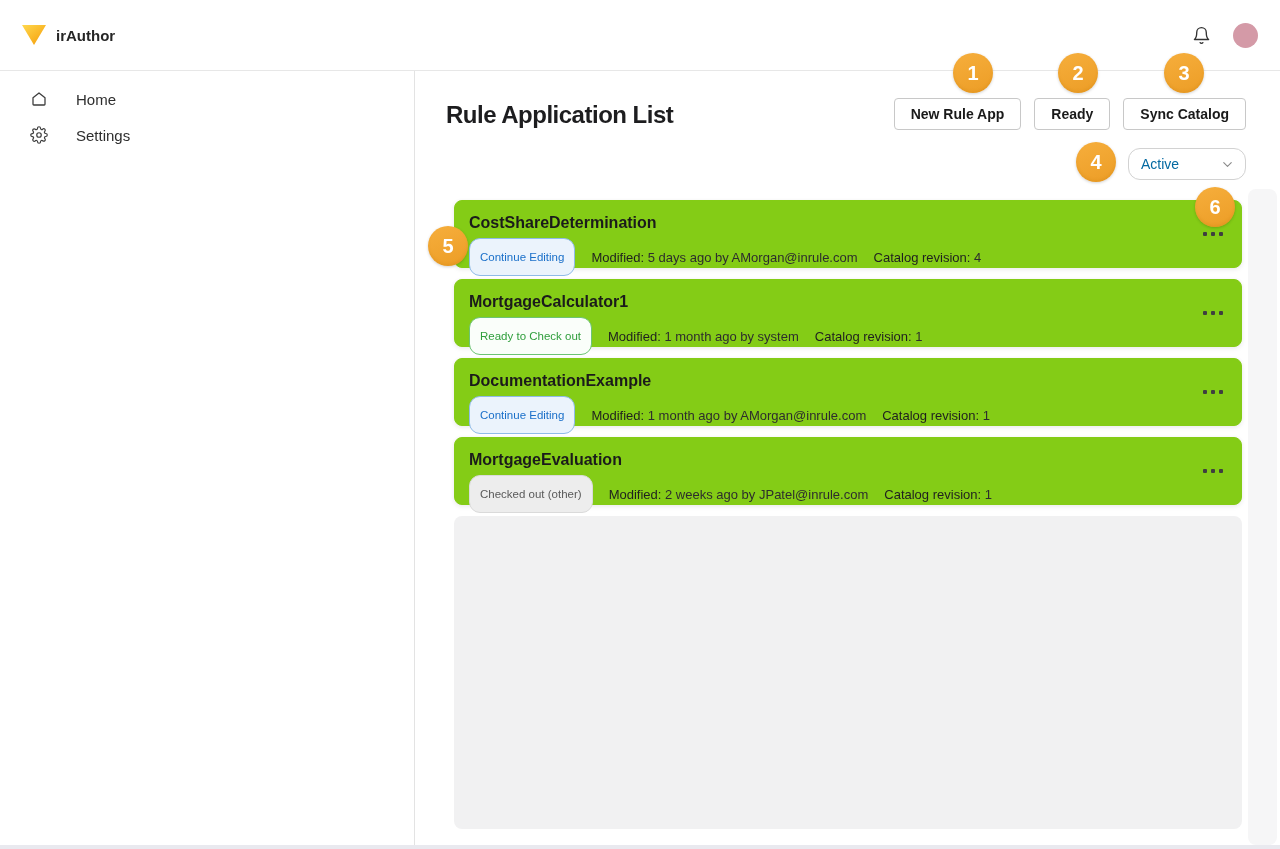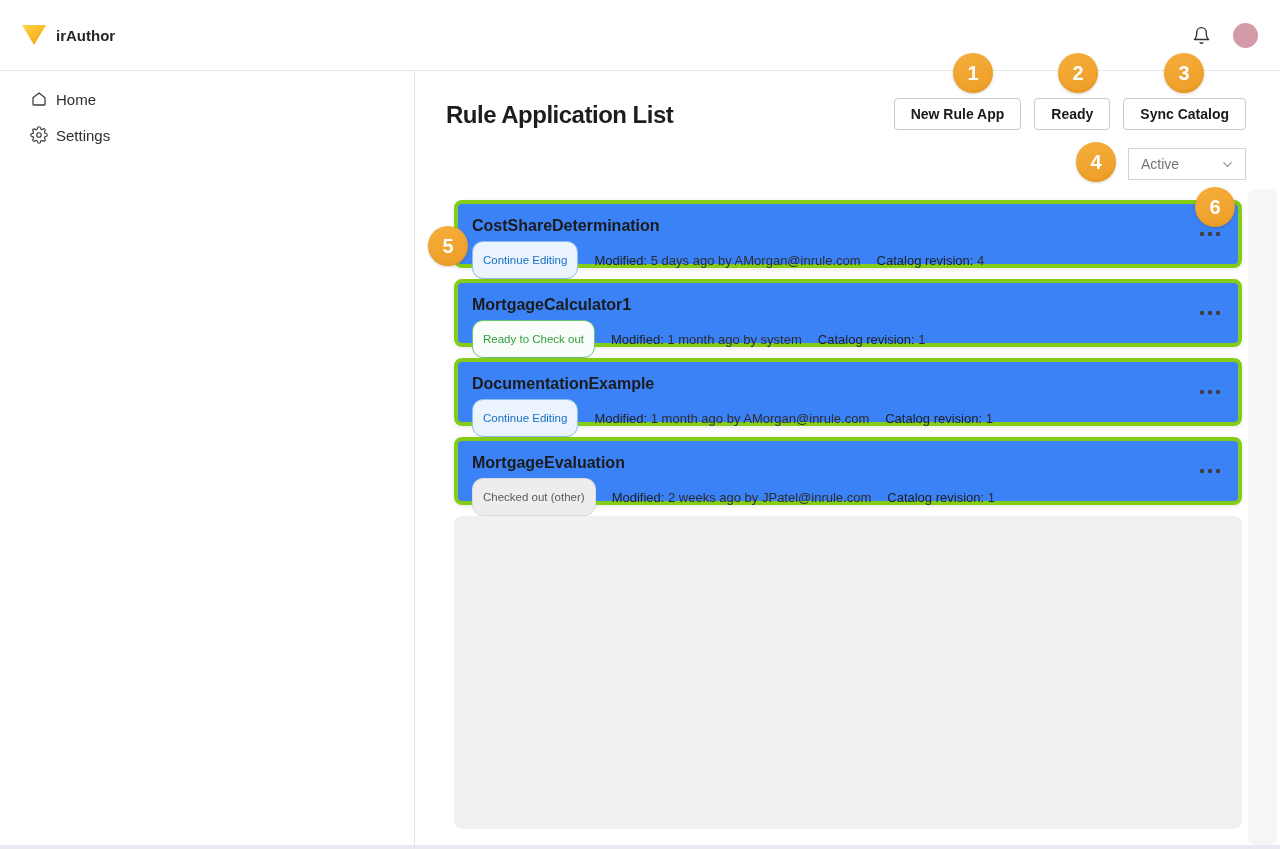--- a/index.html
+++ b/index.html
@@ -11,39 +11,39 @@
   .topbar { position:relative; height:71px; display:flex; align-items:center; justify-content:space-between; padding:0 22px 0 22px; background:#fff; border-bottom:1px solid #e7e7e7; }
   .brand { display:flex; align-items:center; gap:10px; }
   .brand-name { font-size:15px; font-weight:700; color:#262626; }
   .topbar-right { display:flex; align-items:center; gap:22px; }
   .bell-btn { background:none; border:none; cursor:pointer; color:#333; display:flex; align-items:center; }
   .avatar { width:25px; height:25px; border-radius:50%; border:none; cursor:pointer; }
 
   
   .shell { display:flex; height:778px; }
   .sidebar { width:415px; flex:0 0 415px; border-right:1px solid #e3e3e3; padding-top:13px; background:#fff; }
-  .nav-item { display:flex; align-items:center; gap:8px; height:30px; margin:0 10px 6px 10px; padding-left:20px; border-radius:3px; font-size:15px; color:#2e2e2e; cursor:pointer; background:transparent; border:none; width:395px; text-align:left; }
+  .nav-item { display:flex; align-items:center; gap:28px; height:30px; margin:0 10px 6px 10px; padding-left:20px; border-radius:3px; font-size:15px; color:#2e2e2e; cursor:pointer; background:transparent; border:none; width:395px; text-align:left; }
   .nav-item .nav-icon { display:flex; align-items:center; color:#3d3d3d; }
   .nav-item.active { background:#e7eef8; }
 
   .main { position:relative; flex:1; }
 
   
   .header-row { display:flex; align-items:flex-start; justify-content:space-between; margin:27px 34px 0 31px; }
   .page-title { font-size:24px; font-weight:700; color:#1d1d1f; letter-spacing:-0.5px; line-height:34px; }
   .actions { display:flex; gap:13px; }
   .btn { height:32px; padding:0 16px; background:#fff; border:1px solid #c8c8c8; border-radius:4px; font-family:"Liberation Sans",sans-serif; font-size:14px; font-weight:700; color:#1a1a1a; cursor:pointer; }
 
   .filter-row { display:flex; justify-content:flex-end; margin:16px 34px 0 0; }
-  .dropdown { width:118px; height:32px; display:flex; align-items:center; justify-content:space-between; padding:0 10px 0 12px; background:#fff; border:1px solid #d2d2d2; border-radius:0; font-size:14px; color:#737373; cursor:pointer; }
+  .dropdown { width:118px; height:32px; display:flex; align-items:center; justify-content:space-between; padding:0 10px 0 12px; background:#fff; border:1px solid #d2d2d2; border-radius:12px; font-size:14px; color:#0369a1; cursor:pointer; }
   .dropdown .chev { color:#8a8a8a; display:flex; }
 
   
   .list { margin:20px 0 0 39px; width:788px; }
-  .card { position:relative; width:788px; height:68px; background:#3b82f6; border:4px solid #84cc16; border-radius:8px; margin-bottom:11px; padding:12px 14px; box-shadow:0 1px 4px rgba(0,0,0,.06), 0 2px 6px rgba(0,0,0,.04); cursor:pointer; }
+  .card { position:relative; width:788px; height:68px; background:#84cc16; border:1px solid #84cc16; border-radius:8px; margin-bottom:11px; padding:12px 14px; box-shadow:0 1px 4px rgba(0,0,0,.06), 0 2px 6px rgba(0,0,0,.04); cursor:pointer; }
   .card-title { font-size:16px; font-weight:700; color:#1b1b1b; line-height:19px; }
   .card-meta { display:flex; align-items:center; gap:16px; margin-top:6px; font-size:13px; color:#2d2d2d; }
   .meta-seg { white-space:nowrap; }
   .meta-seg b { font-weight:400; color:#1f1f1f; }
   .pill { display:inline-flex; align-items:center; height:38px; padding:0 10px; border-radius:11px; border:1px solid #ccc; font-size:11.5px; background:#fff; white-space:nowrap; }
   .pill[data-status="editing"] { color:#1a6fc9; border-color:#8fbbe8; background:#ebf3fc; }
   .pill[data-status="ready"] { color:#2f9e3c; border-color:#6cc474; background:#fafefa; }
   .pill[data-status="checked-out-other"] { color:#5a5a5a; border-color:#dadada; background:#ededed; }
   .row-menu { position:absolute; right:16px; top:50%; transform:translateY(-50%); display:flex; gap:4px; background:none; border:none; cursor:pointer; padding:6px 2px; }
   .row-menu i { width:4px; height:4px; border-radius:1px; background:#3f3f3f; display:block; }

